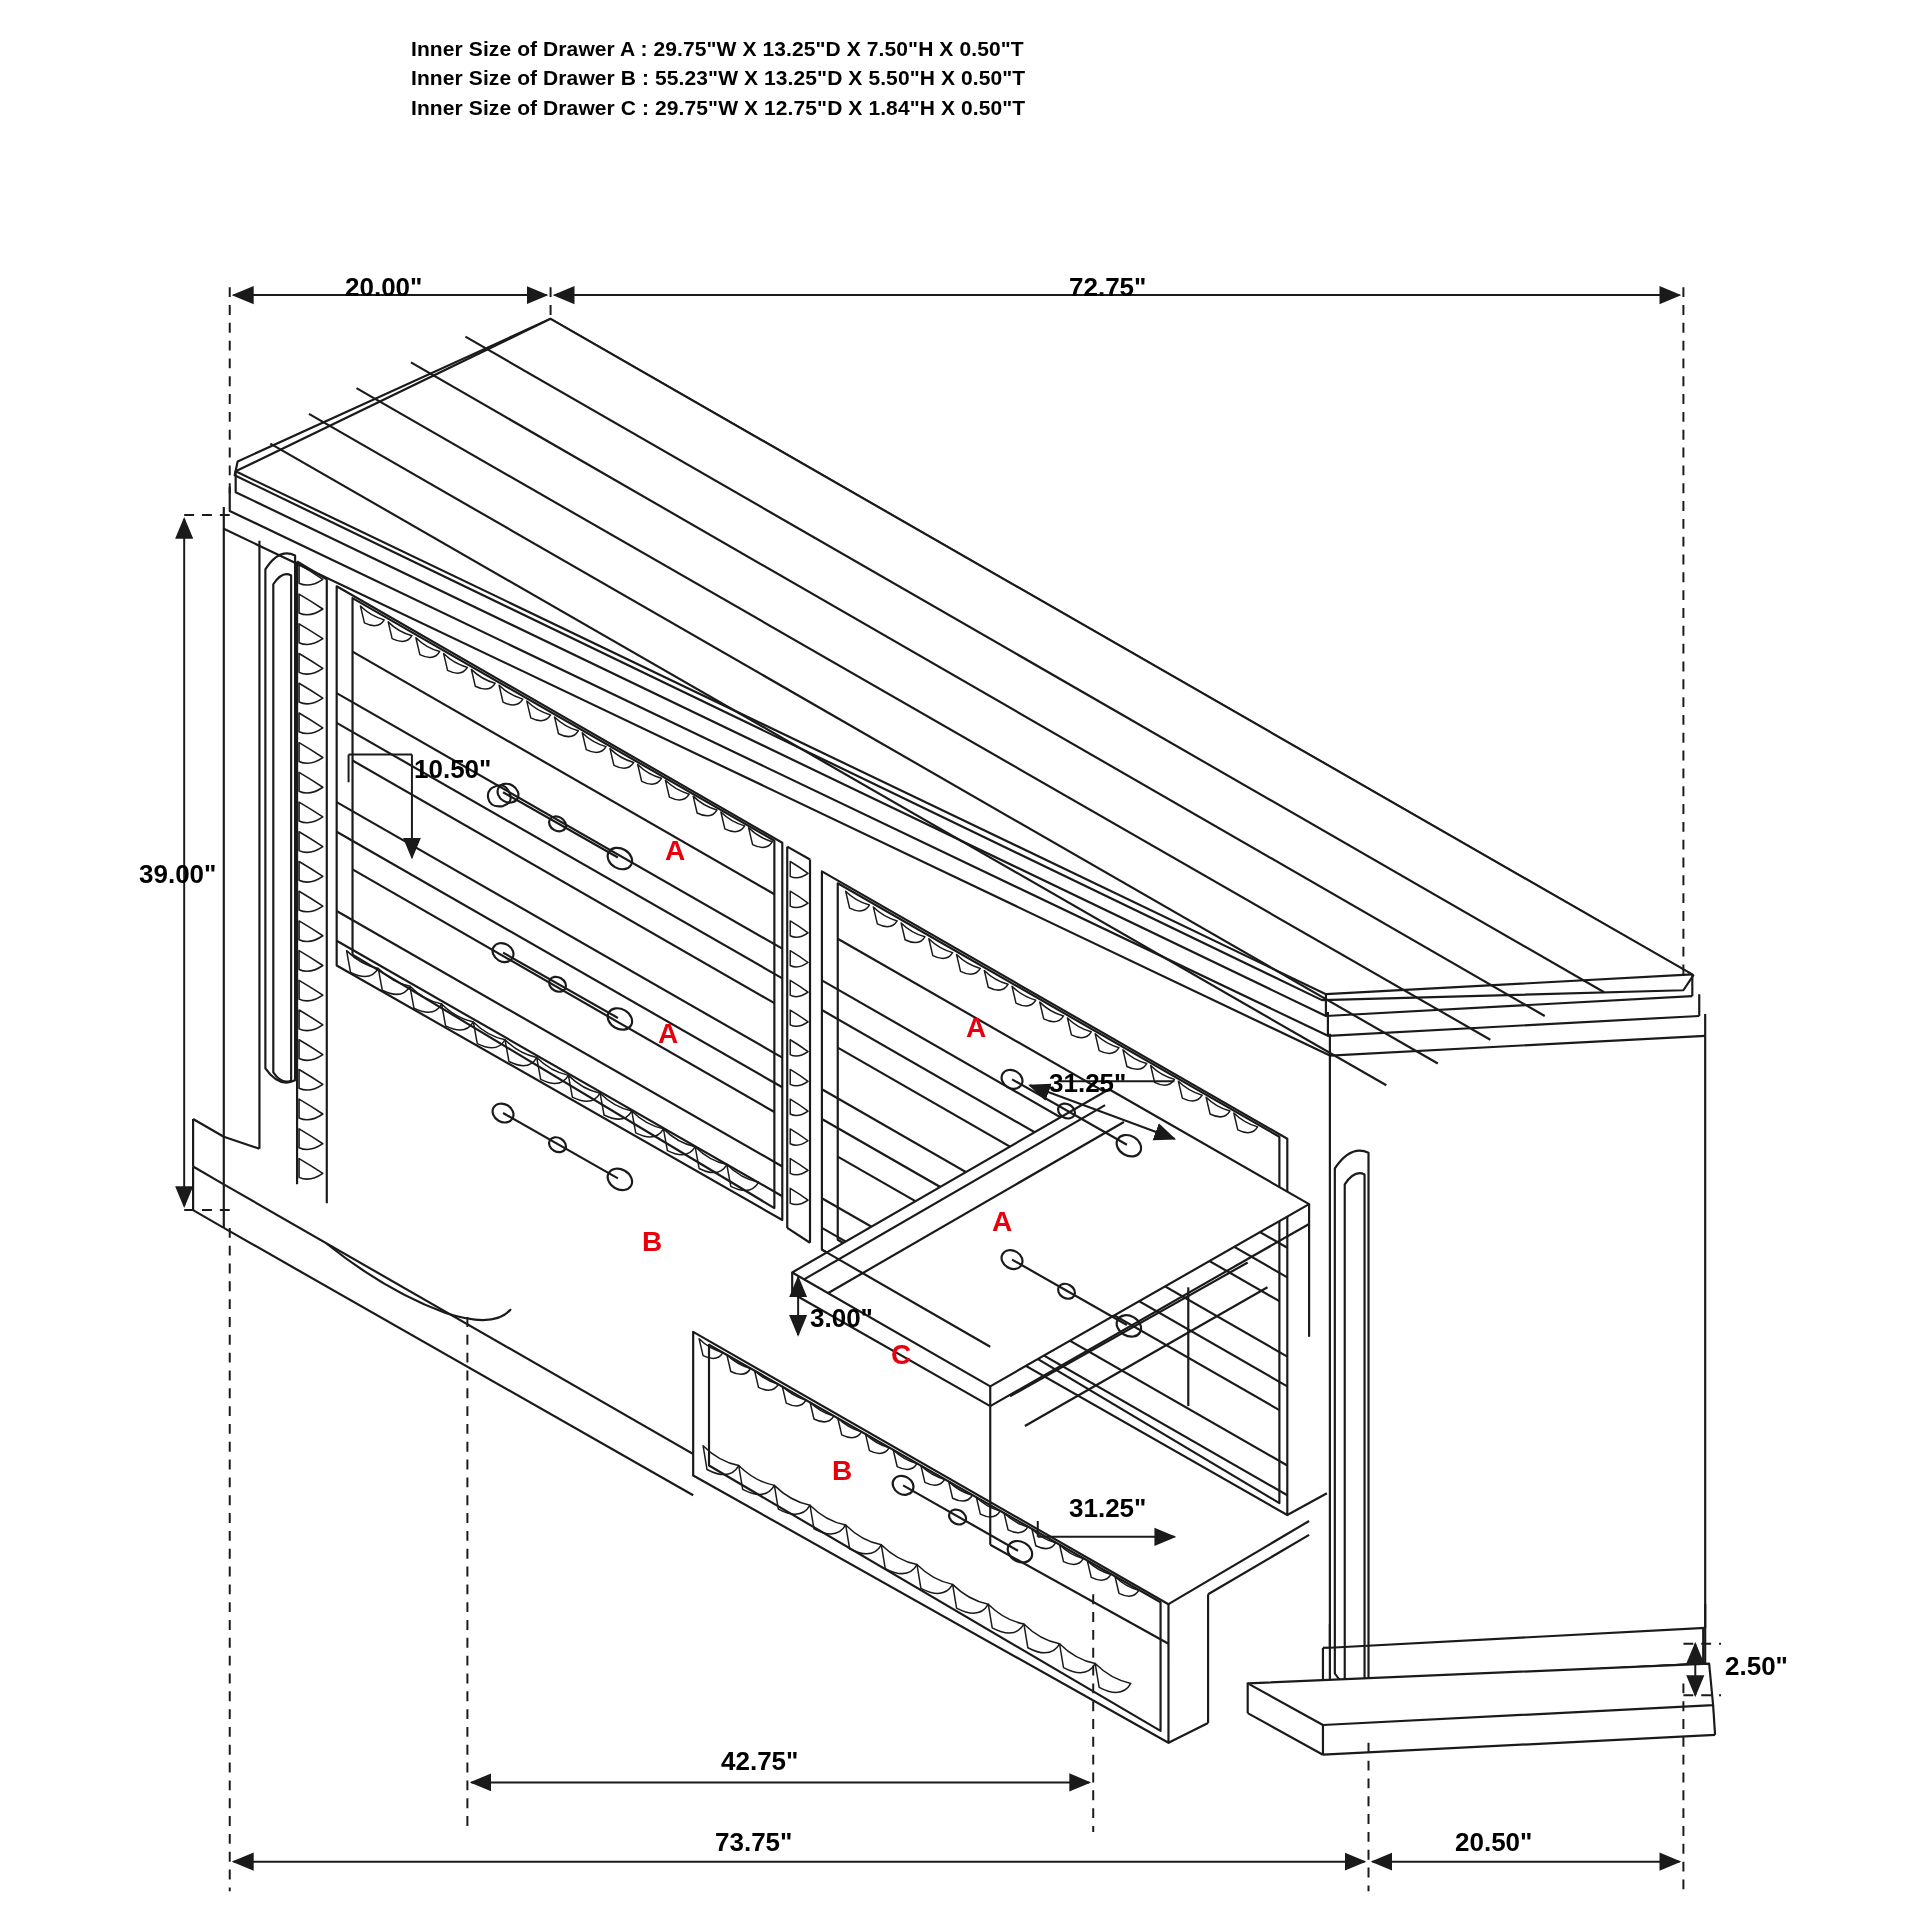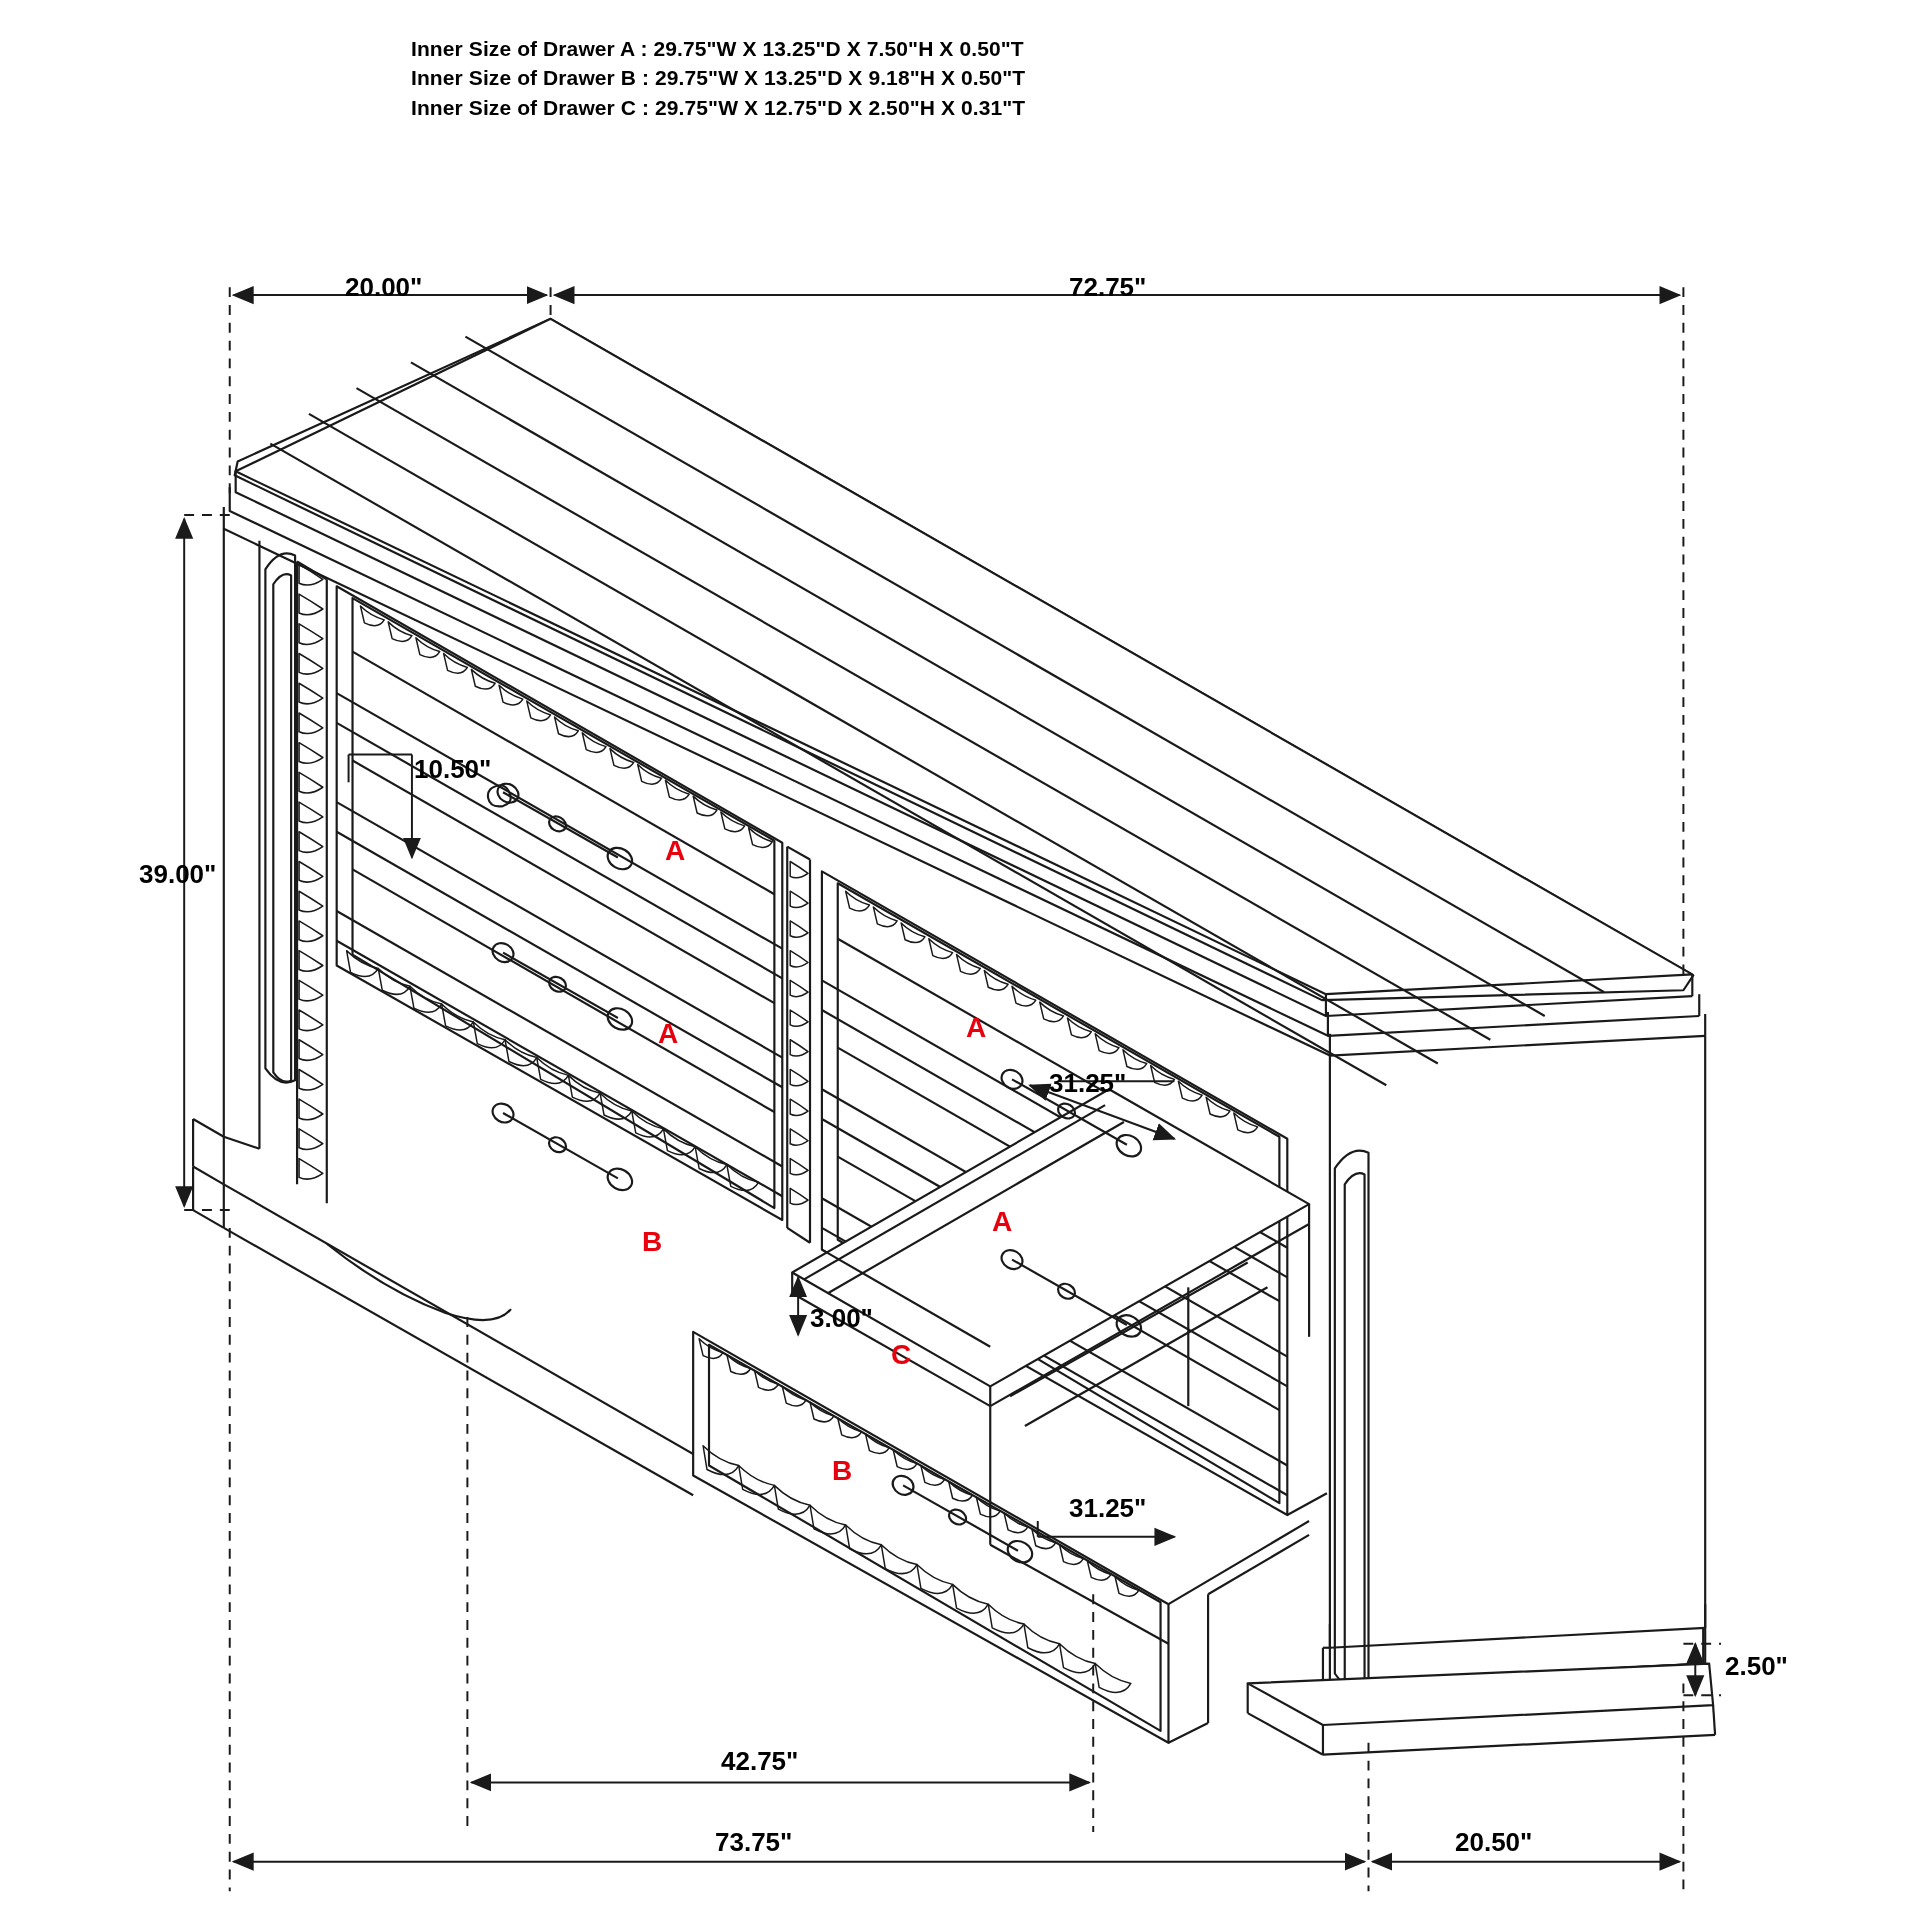--- a/index.html
+++ b/index.html
@@ -58,22 +58,22 @@
     fill: #ffffff;
   }
 </style>
 </head>
 <body>
 
 <div id="stage">
 
   <div class="spec-block">
     <div class="spec-line">Inner Size of Drawer A : 29.75"W X 13.25"D X 7.50"H X 0.50"T</div>
-    <div class="spec-line">Inner Size of Drawer B : 29.75"W X 13.25"D X 9.18"H X 0.50"T</div>
-    <div class="spec-line">Inner Size of Drawer C : 29.75"W X 12.75"D X 2.50"H X 0.31"T</div>
+    <div class="spec-line">Inner Size of Drawer B : 55.23"W X 13.25"D X 5.50"H X 0.50"T</div>
+    <div class="spec-line">Inner Size of Drawer C : 29.75"W X 12.75"D X 1.84"H X 0.50"T</div>
   </div>
 
   <svg id="drawing" viewBox="0 0 1946 1946">
     <defs>
       <marker id="arrS" viewBox="0 0 12 12" refX="11" refY="6" markerWidth="11" markerHeight="11" orient="auto-start-reverse">
         <path d="M 0 1 L 12 6 L 0 11 z" fill="#1a1a1a"></path>
       </marker>
       <marker id="arrE" viewBox="0 0 12 12" refX="11" refY="6" markerWidth="11" markerHeight="11" orient="auto">
         <path d="M 0 1 L 12 6 L 0 11 z" fill="#1a1a1a"></path>
       </marker>

